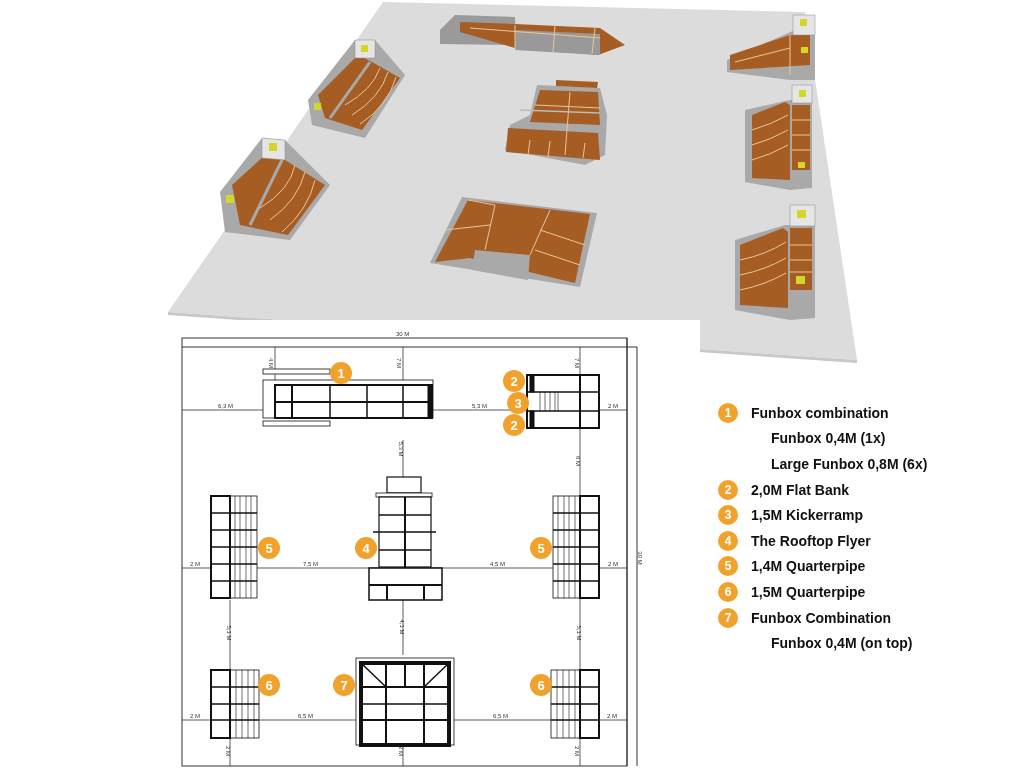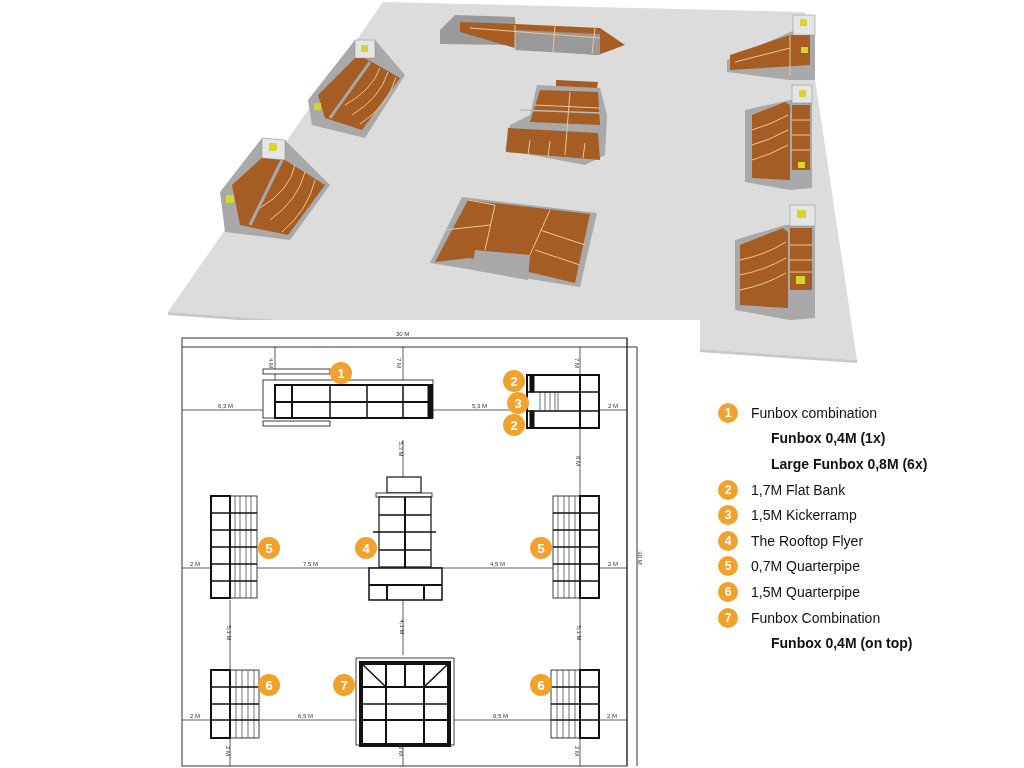--- a/index.html
+++ b/index.html
@@ -2,21 +2,21 @@
 <html><head>
 <meta charset="utf-8">
 <style>
   html,body{margin:0;padding:0;background:#ffffff;}
   body{width:1024px;height:768px;position:relative;overflow:hidden;font-family:"Liberation Sans",sans-serif;}
   .render{position:absolute;left:0;top:0;width:1024px;height:370px;}
   .plan{position:absolute;left:0;top:320px;width:700px;height:448px;}
   .legend{position:absolute;left:718px;top:400px;width:300px;}
   .lg-row{display:flex;align-items:center;height:25.6px;}
   .badge{width:20px;height:20px;border-radius:50%;background:#f0a22c;color:#fff;font-weight:bold;font-size:12px;display:flex;align-items:center;justify-content:center;flex:0 0 20px;margin-right:13px;}
-  .lg-title{font-size:14px;font-weight:normal;color:#111;}
+  .lg-title{font-size:14px;font-weight:bold;color:#111;}
   .lg-sub{font-size:14px;font-weight:bold;color:#111;padding-left:53px;}
   .pbadge{position:absolute;width:22px;height:22px;border-radius:50%;background:#f0a22c;color:#fff;font-weight:bold;font-size:13px;display:flex;align-items:center;justify-content:center;}
   .dim{position:absolute;font-size:6px;color:#333;}
 </style>
 </head>
 <body>
 
 <svg class="render" viewBox="0 0 1024 370" width="1024" height="370">
 
   <polygon points="383,2 805,12 857,360 168,312" fill="#dcdcdc"></polygon>
@@ -292,33 +292,33 @@
 <div class="legend">
   <div class="lg-row">
     <span class="badge">1</span>
     <span class="lg-title">Funbox combination</span>
   </div>
   <div class="lg-row lg-sub">Funbox 0,4M (1x)</div>
   <div class="lg-row lg-sub">Large Funbox 0,8M (6x)</div>
 
   <div class="lg-row">
     <span class="badge">2</span>
-    <span class="lg-title">1,7M Flat Bank</span>
+    <span class="lg-title">2,0M Flat Bank</span>
   </div>
   <div class="lg-row">
     <span class="badge">3</span>
     <span class="lg-title">1,5M Kickerramp</span>
   </div>
   <div class="lg-row">
     <span class="badge">4</span>
     <span class="lg-title">The Rooftop Flyer</span>
   </div>
   <div class="lg-row">
     <span class="badge">5</span>
-    <span class="lg-title">0,7M Quarterpipe</span>
+    <span class="lg-title">1,4M Quarterpipe</span>
   </div>
   <div class="lg-row">
     <span class="badge">6</span>
     <span class="lg-title">1,5M Quarterpipe</span>
   </div>
   <div class="lg-row">
     <span class="badge">7</span>
     <span class="lg-title">Funbox Combination</span>
   </div>
   <div class="lg-row lg-sub">Funbox 0,4M (on top)</div>

